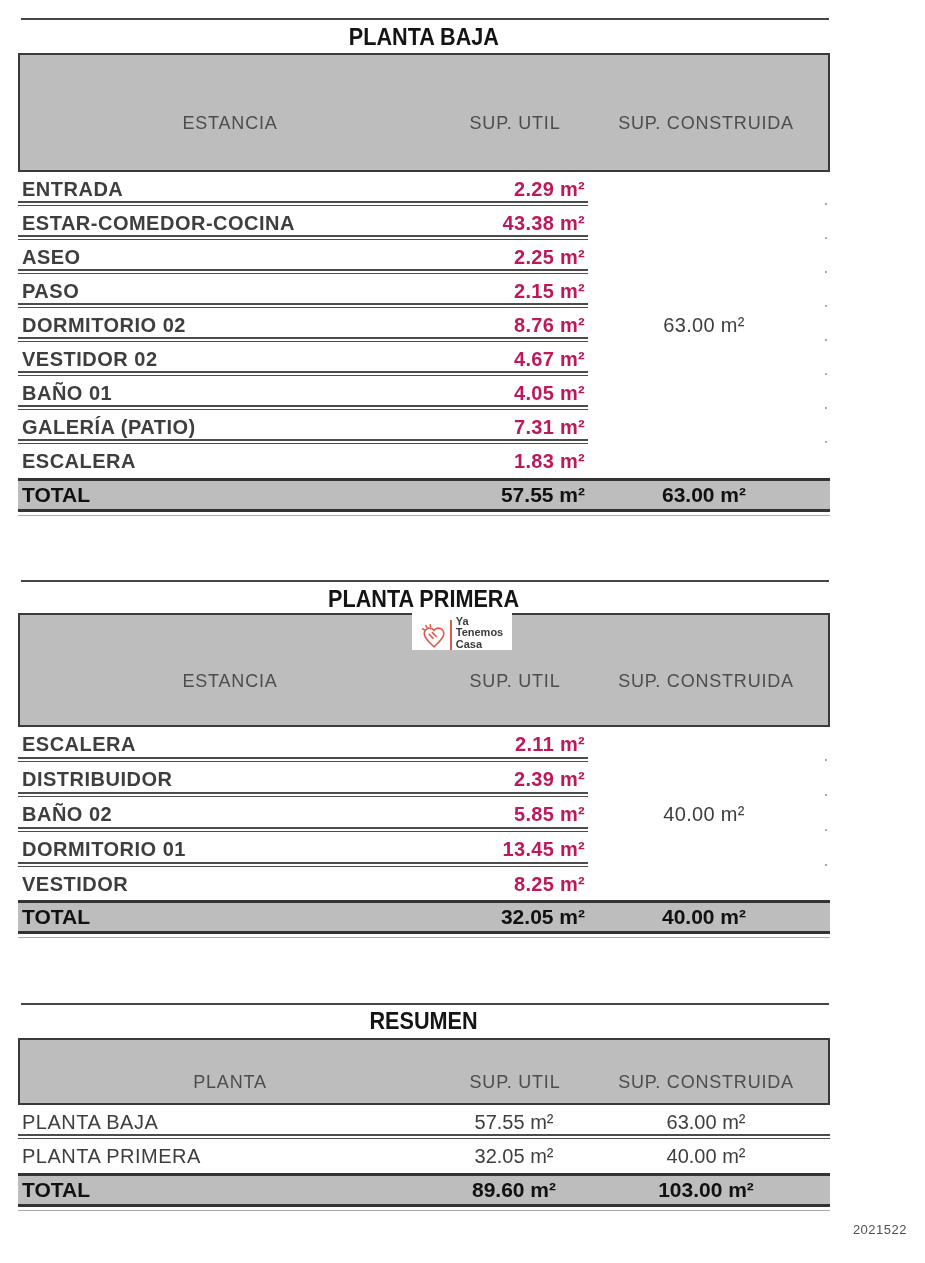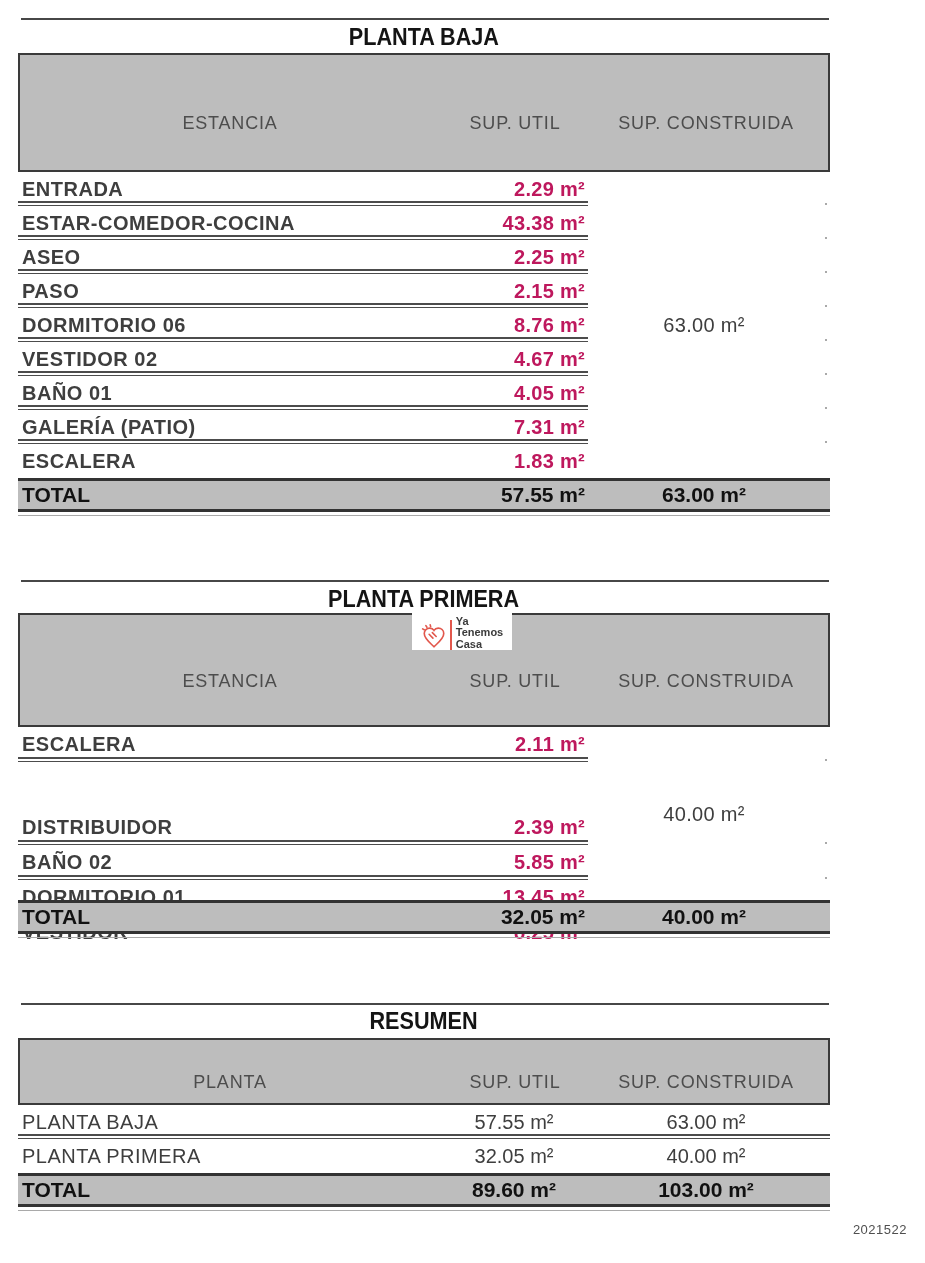--- a/index.html
+++ b/index.html
@@ -73,21 +73,21 @@
     </div>
     <div class="row sep dot">
       <span class="r-name">ASEO</span>
       <span class="r-util">2.25 m²</span>
     </div>
     <div class="row sep dot">
       <span class="r-name">PASO</span>
       <span class="r-util">2.15 m²</span>
     </div>
     <div class="row sep dot">
-      <span class="r-name">DORMITORIO 06</span>
+      <span class="r-name">DORMITORIO 02</span>
       <span class="r-util">8.76 m²</span>
     </div>
     <div class="row sep dot">
       <span class="r-name">VESTIDOR 02</span>
       <span class="r-util">4.67 m²</span>
     </div>
     <div class="row sep dot">
       <span class="r-name">BAÑO 01</span>
       <span class="r-util">4.05 m²</span>
     </div>
@@ -137,21 +137,21 @@
     <div class="hdr-cell h-col1">ESTANCIA</div>
     <div class="hdr-cell h-col2">SUP. UTIL</div>
     <div class="hdr-cell h-col3">SUP. CONSTRUIDA</div>
   </div>
 
   <div class="rows t12" style="top:727px;height:175px;">
     <div class="row sep dot" style="height:35px;">
       <span class="r-name">ESCALERA</span>
       <span class="r-util">2.11 m²</span>
     </div>
-    <div class="row sep dot" style="height:35px;margin-top:48px;">
+    <div class="row sep dot" style="height:35px;">
       <span class="r-name">DISTRIBUIDOR</span>
       <span class="r-util">2.39 m²</span>
     </div>
     <div class="row sep dot" style="height:35px;">
       <span class="r-name">BAÑO 02</span>
       <span class="r-util">5.85 m²</span>
     </div>
     <div class="row sep dot" style="height:35px;">
       <span class="r-name">DORMITORIO 01</span>
       <span class="r-util">13.45 m²</span>

